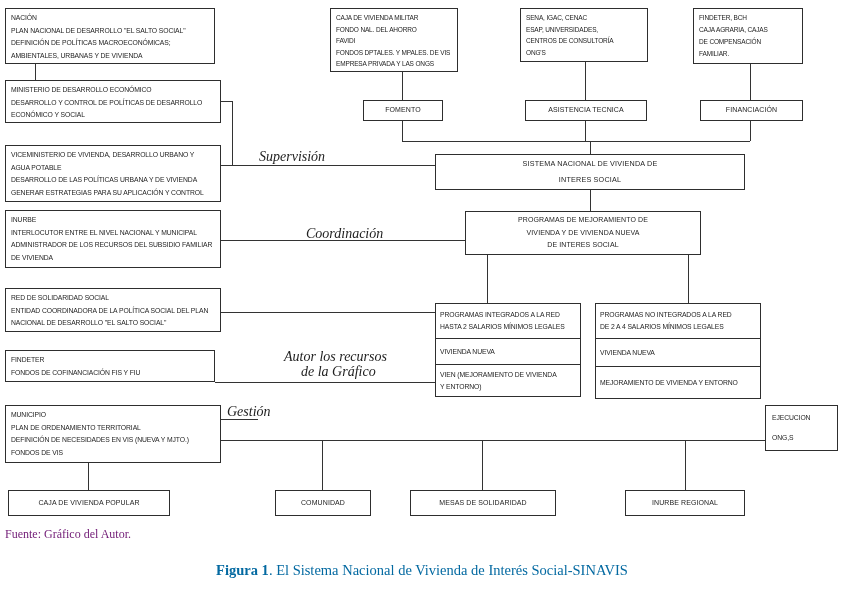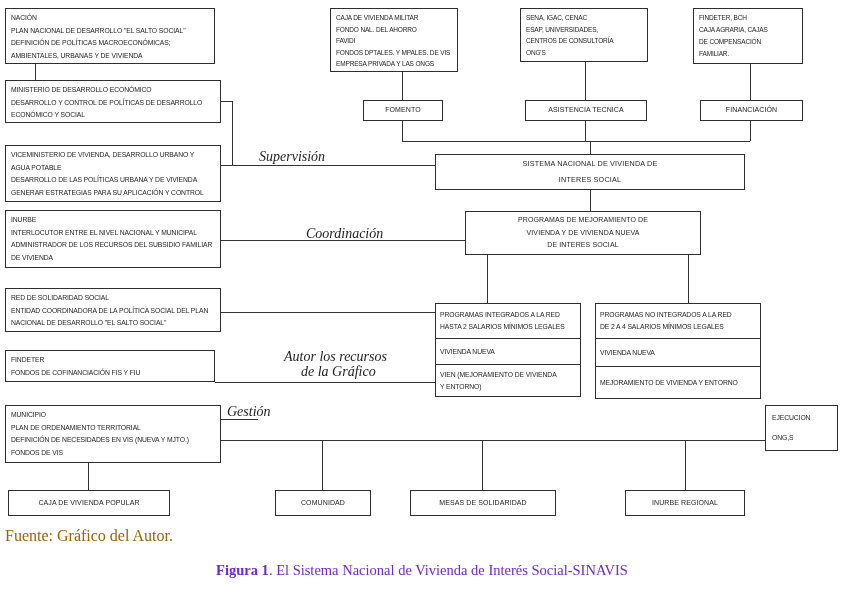--- a/index.html
+++ b/index.html
@@ -18,23 +18,23 @@
   .mbox { line-height:11.6px; font-size:6.5px; letter-spacing:-0.15px; }
   .big { font-size:7.2px; line-height:14px; letter-spacing:0.2px;justify-content:space-between; }
   .mid { font-size:7px; line-height:12.6px; letter-spacing:0.1px; }
   .stack { padding:0; display:flex; flex-direction:column; }
   .sec { padding:2px 4px; line-height:12px; display:flex; flex-direction:column; justify-content:center; }
   .sec + .sec { border-top:1px solid #2e2e2e; }
   .ej { line-height:16px; padding:4px 6px; display:flex; flex-direction:column; justify-content:space-between; }
   .lbl { position:absolute; font-family:"Liberation Serif", serif; font-style:italic;
     font-size:14px; color:#222222; white-space:nowrap; }
   .fuente { position:absolute; left:5px; top:527px; font-family:"Liberation Serif", serif;
-    font-size:16px; color:#a16207; }
+    font-size:12px; color:#701a75; }
   .caption { position:absolute; left:0; right:0; top:562px; text-align:center;
-    font-family:"Liberation Serif", serif; font-size:14.5px; color:#6d28d9; }
+    font-family:"Liberation Serif", serif; font-size:14.5px; color:#0369a1; }
   .caption b { font-weight:bold; }
 </style>
 </head>
 <body>
 
 <div class="canvas">
 
   <svg class="wires" viewBox="0 0 844 594">
     <g stroke="#333333" stroke-width="1" fill="none">
       <line x1="35" y1="64" x2="35" y2="80"></line>

